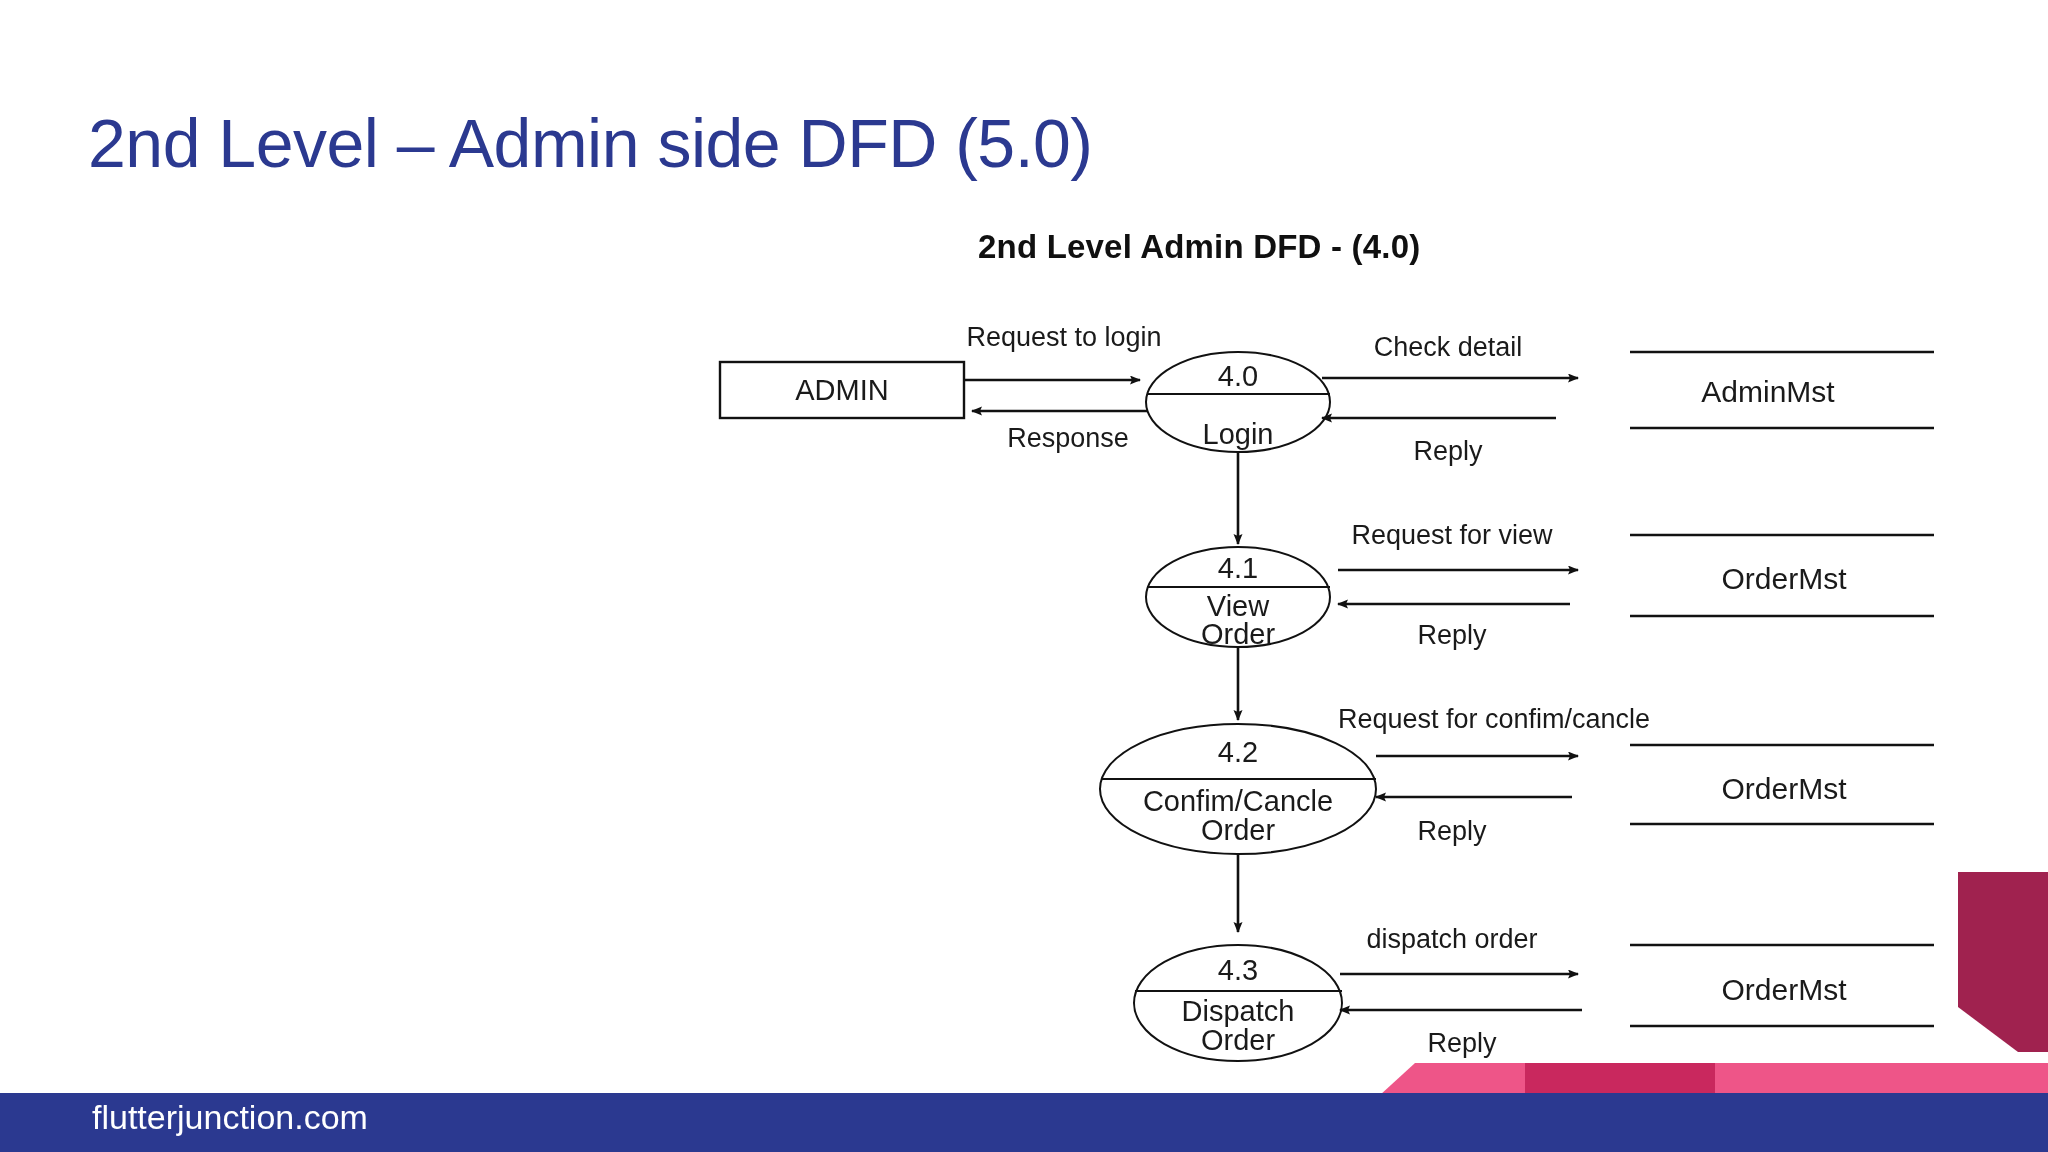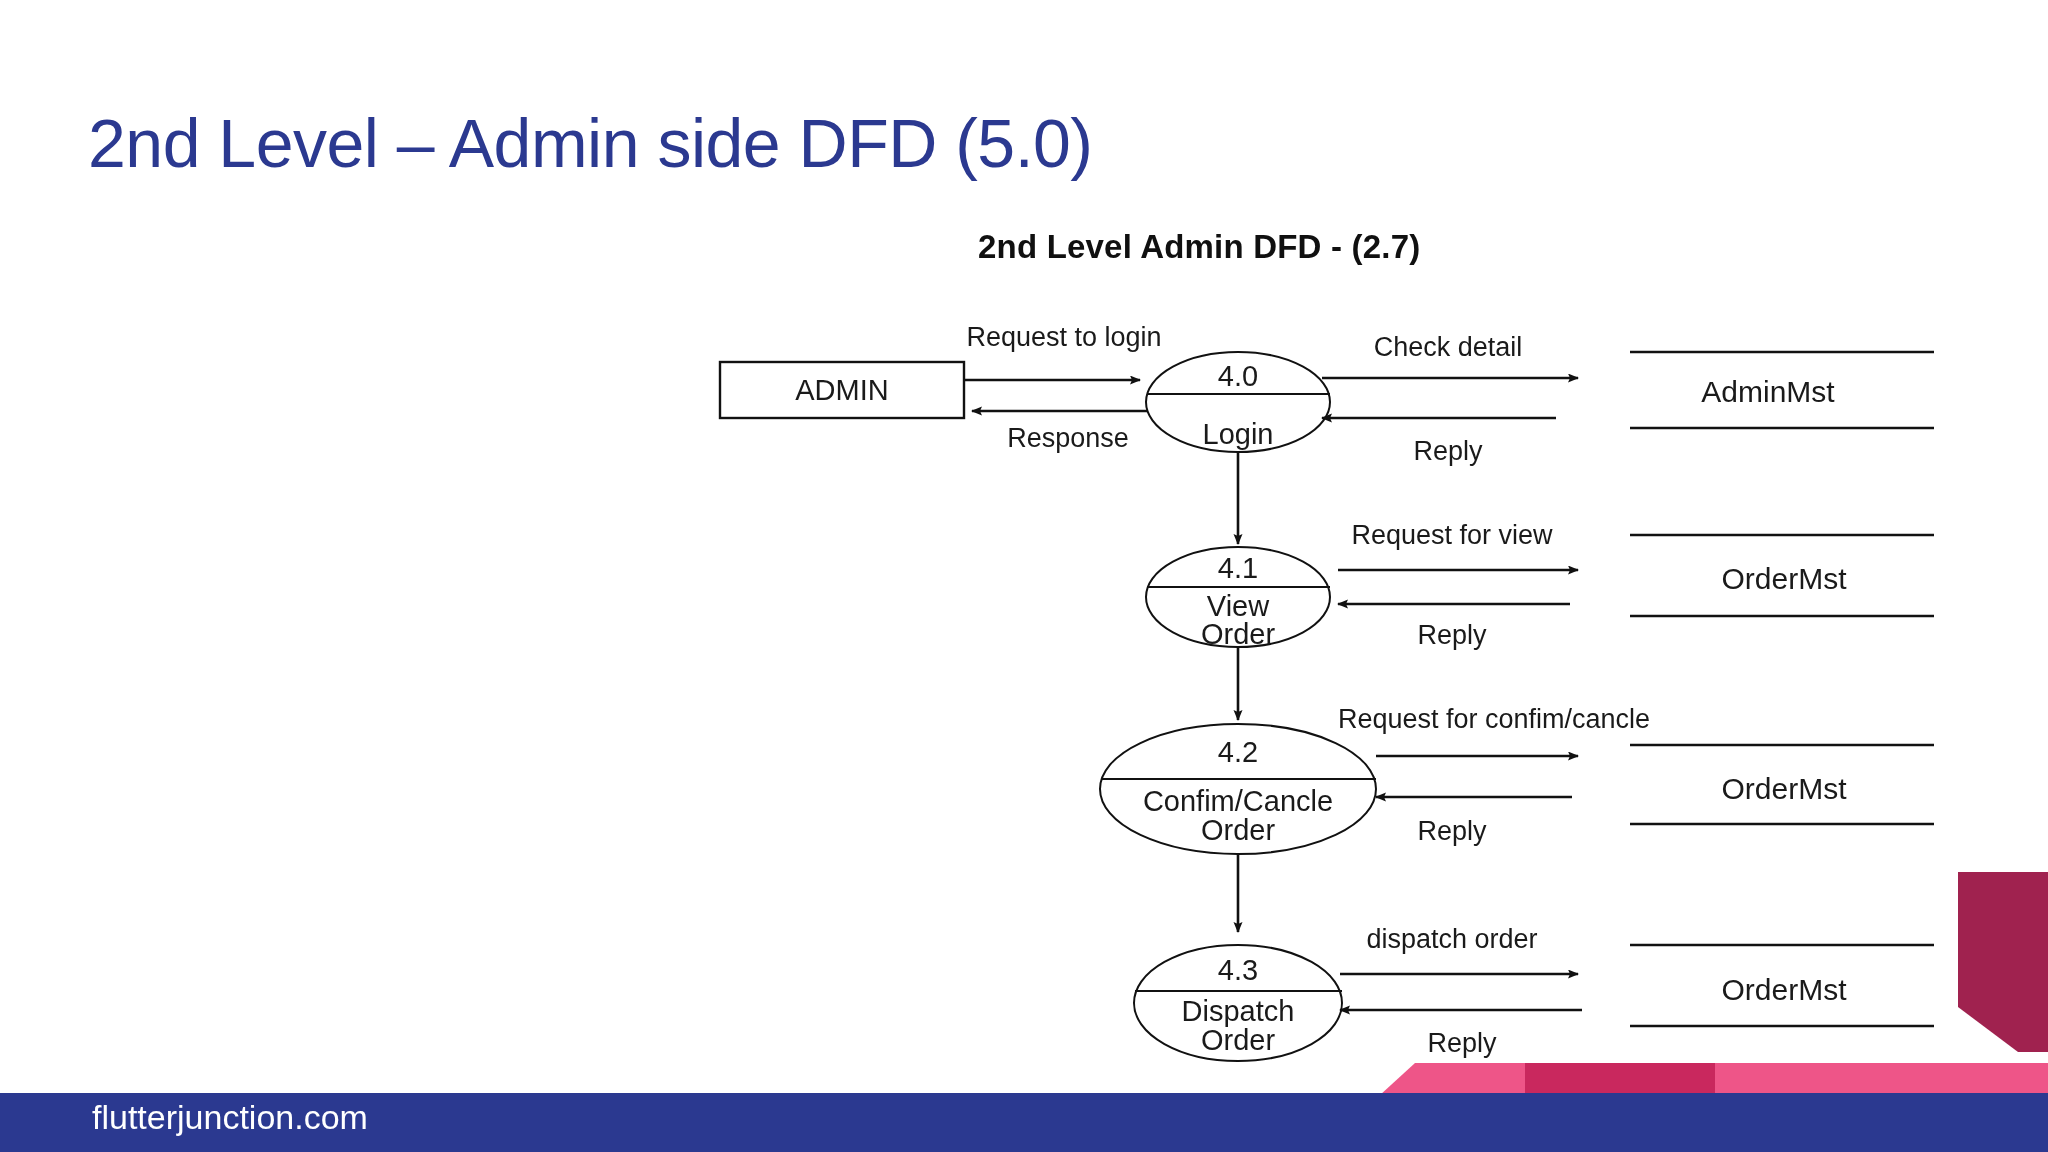--- a/index.html
+++ b/index.html
@@ -117,21 +117,21 @@
   </svg>
 
   <svg class="deco" id="deco-pink-band" width="668" height="40" viewBox="0 0 668 40">
     <path d="M0,40 L35,8 L668,8 L668,40 Z" fill="#ee5588"></path>
     <path d="M145,8 L335,8 L335,40 L145,40 Z" fill="#c9285e"></path>
     <path d="M578,8 L668,8 L668,40 L578,40 Z" fill="#ee5588"></path>
   </svg>
 
   <div id="slide-title">2nd Level – Admin side DFD (5.0)</div>
 
-  <div id="diagram-heading">2nd Level Admin DFD - (2.7)</div>
+  <div id="diagram-heading">2nd Level Admin DFD - (4.0)</div>
 
   <svg id="diagram" width="2048" height="1152" viewBox="0 0 2048 1152">
     <defs>
       <marker id="ah" markerWidth="12" markerHeight="12" refX="10" refY="4.5" orient="auto" markerUnits="userSpaceOnUse">
         <path d="M0,0 L11,4.5 L0,9 L2,4.5 Z" fill="#111111"></path>
       </marker>
     </defs>
 
     <g>
       <rect class="stroke" x="720" y="362" width="244" height="56" stroke-width="2.4" fill="#ffffff"></rect>

